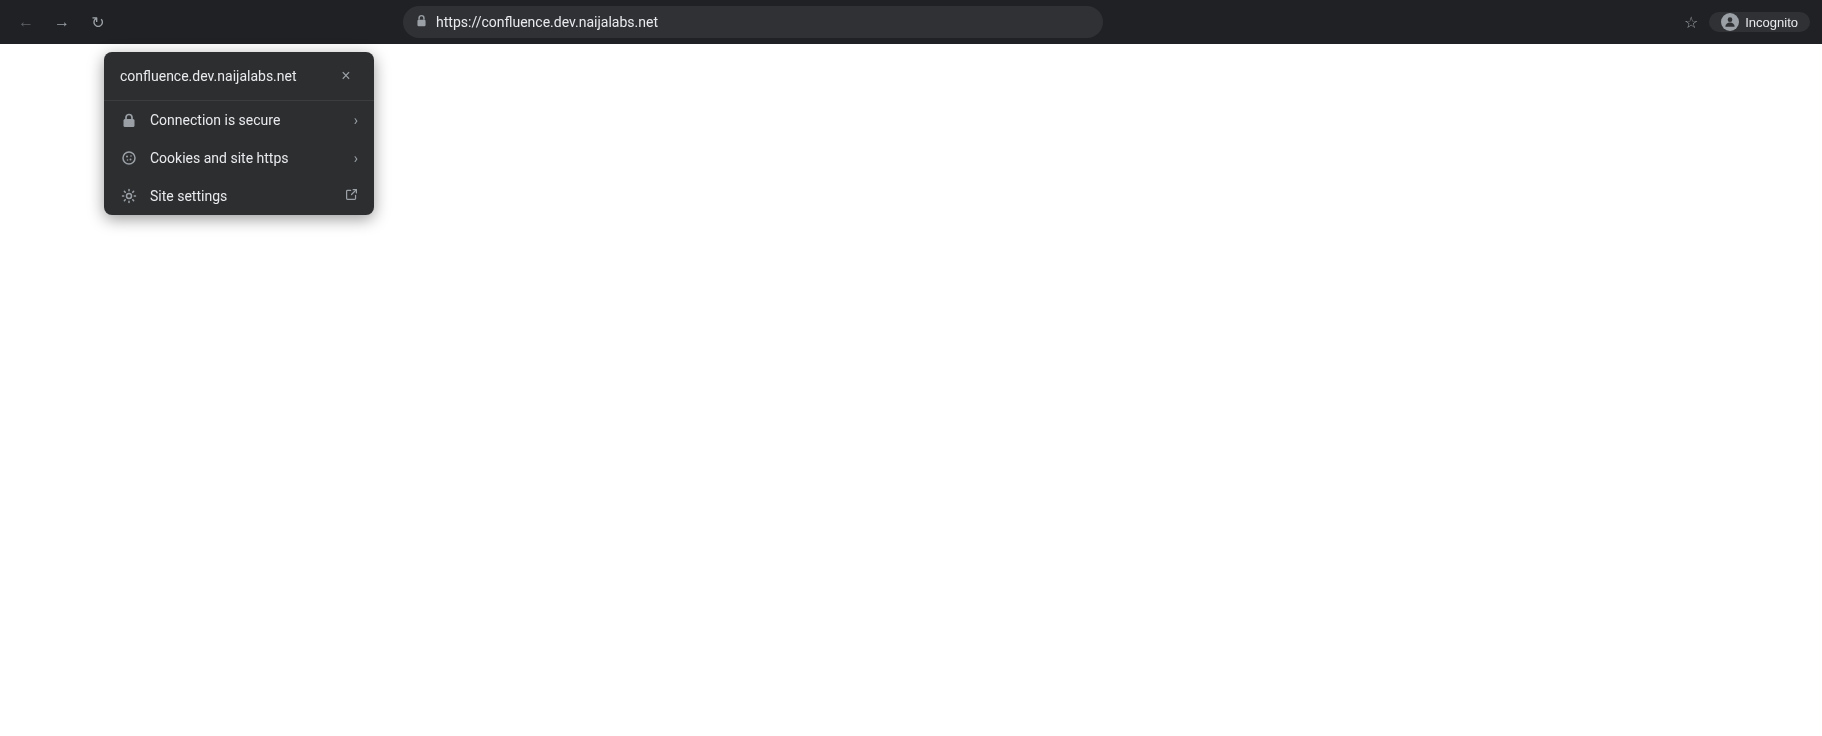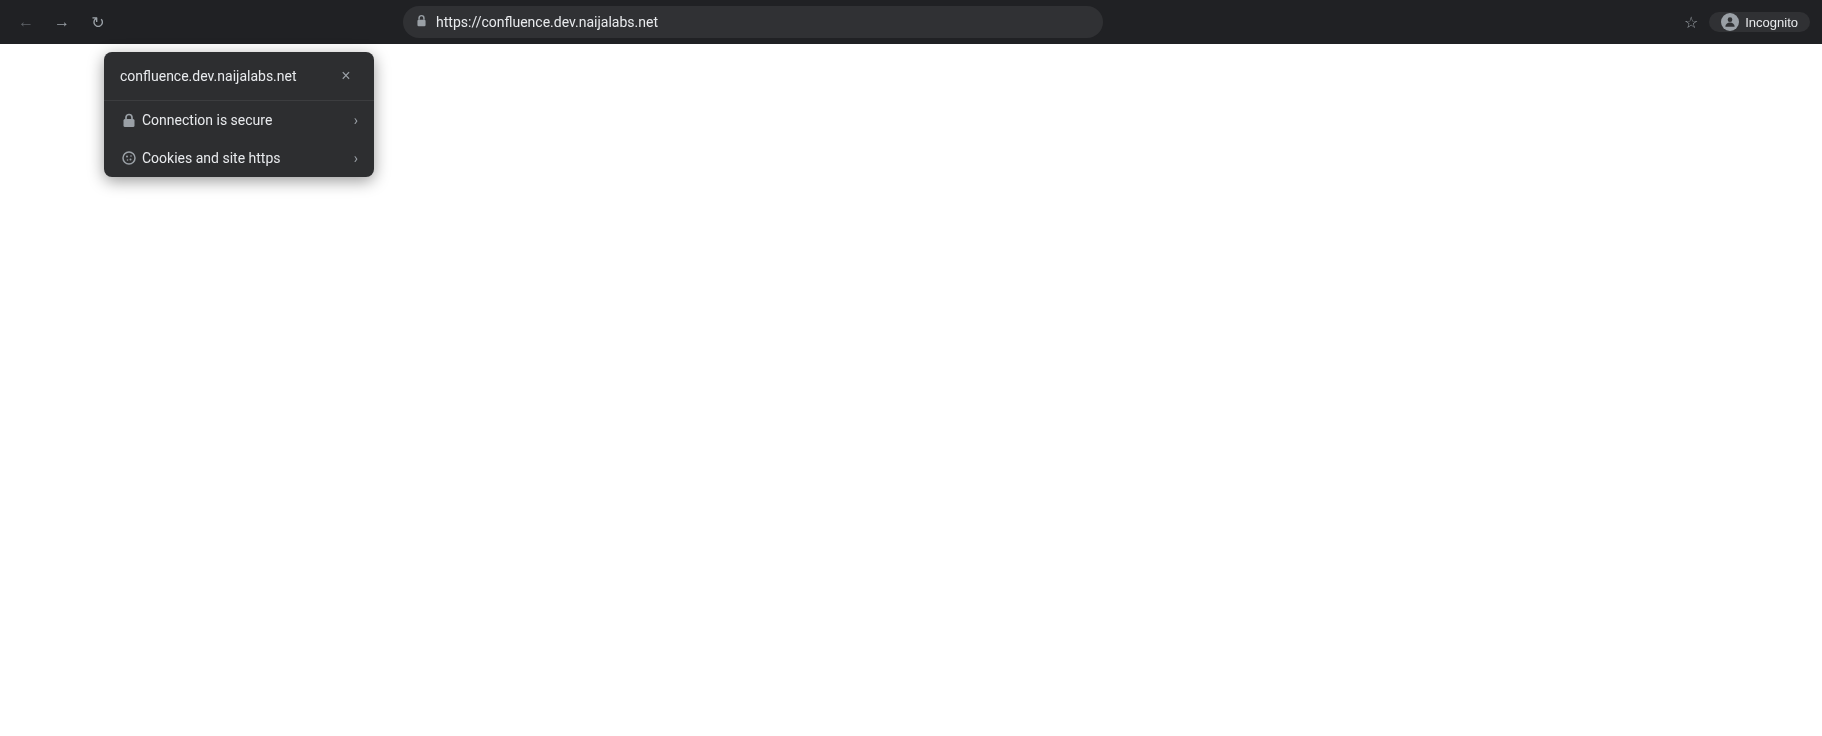--- a/index.html
+++ b/index.html
@@ -168,21 +168,21 @@
       line-height: 1;
     }
 
     .popup-menu-item {
       display: flex;
       align-items: center;
       padding: 10px 16px;
       cursor: pointer;
       color: #e8eaed;
       font-size: 14px;
-      gap: 4px;
+      gap: 12px;
     }
 
     .popup-menu-item-icon {
       width: 18px;
       height: 18px;
       color: #9aa0a6;
       display: flex;
       align-items: center;
       justify-content: center;
       font-size: 15px;
@@ -263,16 +263,32 @@
           <circle cx="6" cy="6.5" r="1" fill="#9aa0a6"></circle>
           <circle cx="9.5" cy="9.5" r="1" fill="#9aa0a6"></circle>
           <circle cx="6.5" cy="10" r="0.8" fill="#9aa0a6"></circle>
           <circle cx="10" cy="6" r="0.8" fill="#9aa0a6"></circle>
         </svg>
       </span>
       <span class="popup-menu-item-label">Cookies and site https</span>
       <span class="popup-menu-item-chevron">›</span>
     </div>
 
+    <div class="popup-menu-item">
+      <span class="popup-menu-item-icon">
+        <svg width="16" height="16" viewBox="0 0 16 16" fill="none">
+          <circle cx="8" cy="8" r="2.5" stroke="#9aa0a6" stroke-width="1.5"></circle>
+          <path d="M8 1.5v1.2M8 13.3v1.2M1.5 8h1.2M13.3 8h1.2M3.4 3.4l.85.85M11.75 11.75l.85.85M3.4 12.6l.85-.85M11.75 4.25l.85-.85" stroke="#9aa0a6" stroke-width="1.5" stroke-linecap="round"></path>
+        </svg>
+      </span>
+      <span class="popup-menu-item-label">Site settings</span>
+      <span class="popup-menu-item-external">
+        <svg width="13" height="13" viewBox="0 0 16 16" fill="none">
+          <path d="M10 2h4v4" stroke="#9aa0a6" stroke-width="1.5" stroke-linecap="round" stroke-linejoin="round"></path>
+          <path d="M14 2L8 8" stroke="#9aa0a6" stroke-width="1.5" stroke-linecap="round"></path>
+          <path d="M7 3H3a1 1 0 0 0-1 1v9a1 1 0 0 0 1 1h9a1 1 0 0 0 1-1V9" stroke="#9aa0a6" stroke-width="1.5" stroke-linecap="round"></path>
+        </svg>
+      </span>
+    </div>
 
   </div>
 
 </div>
 
 </body></html>

